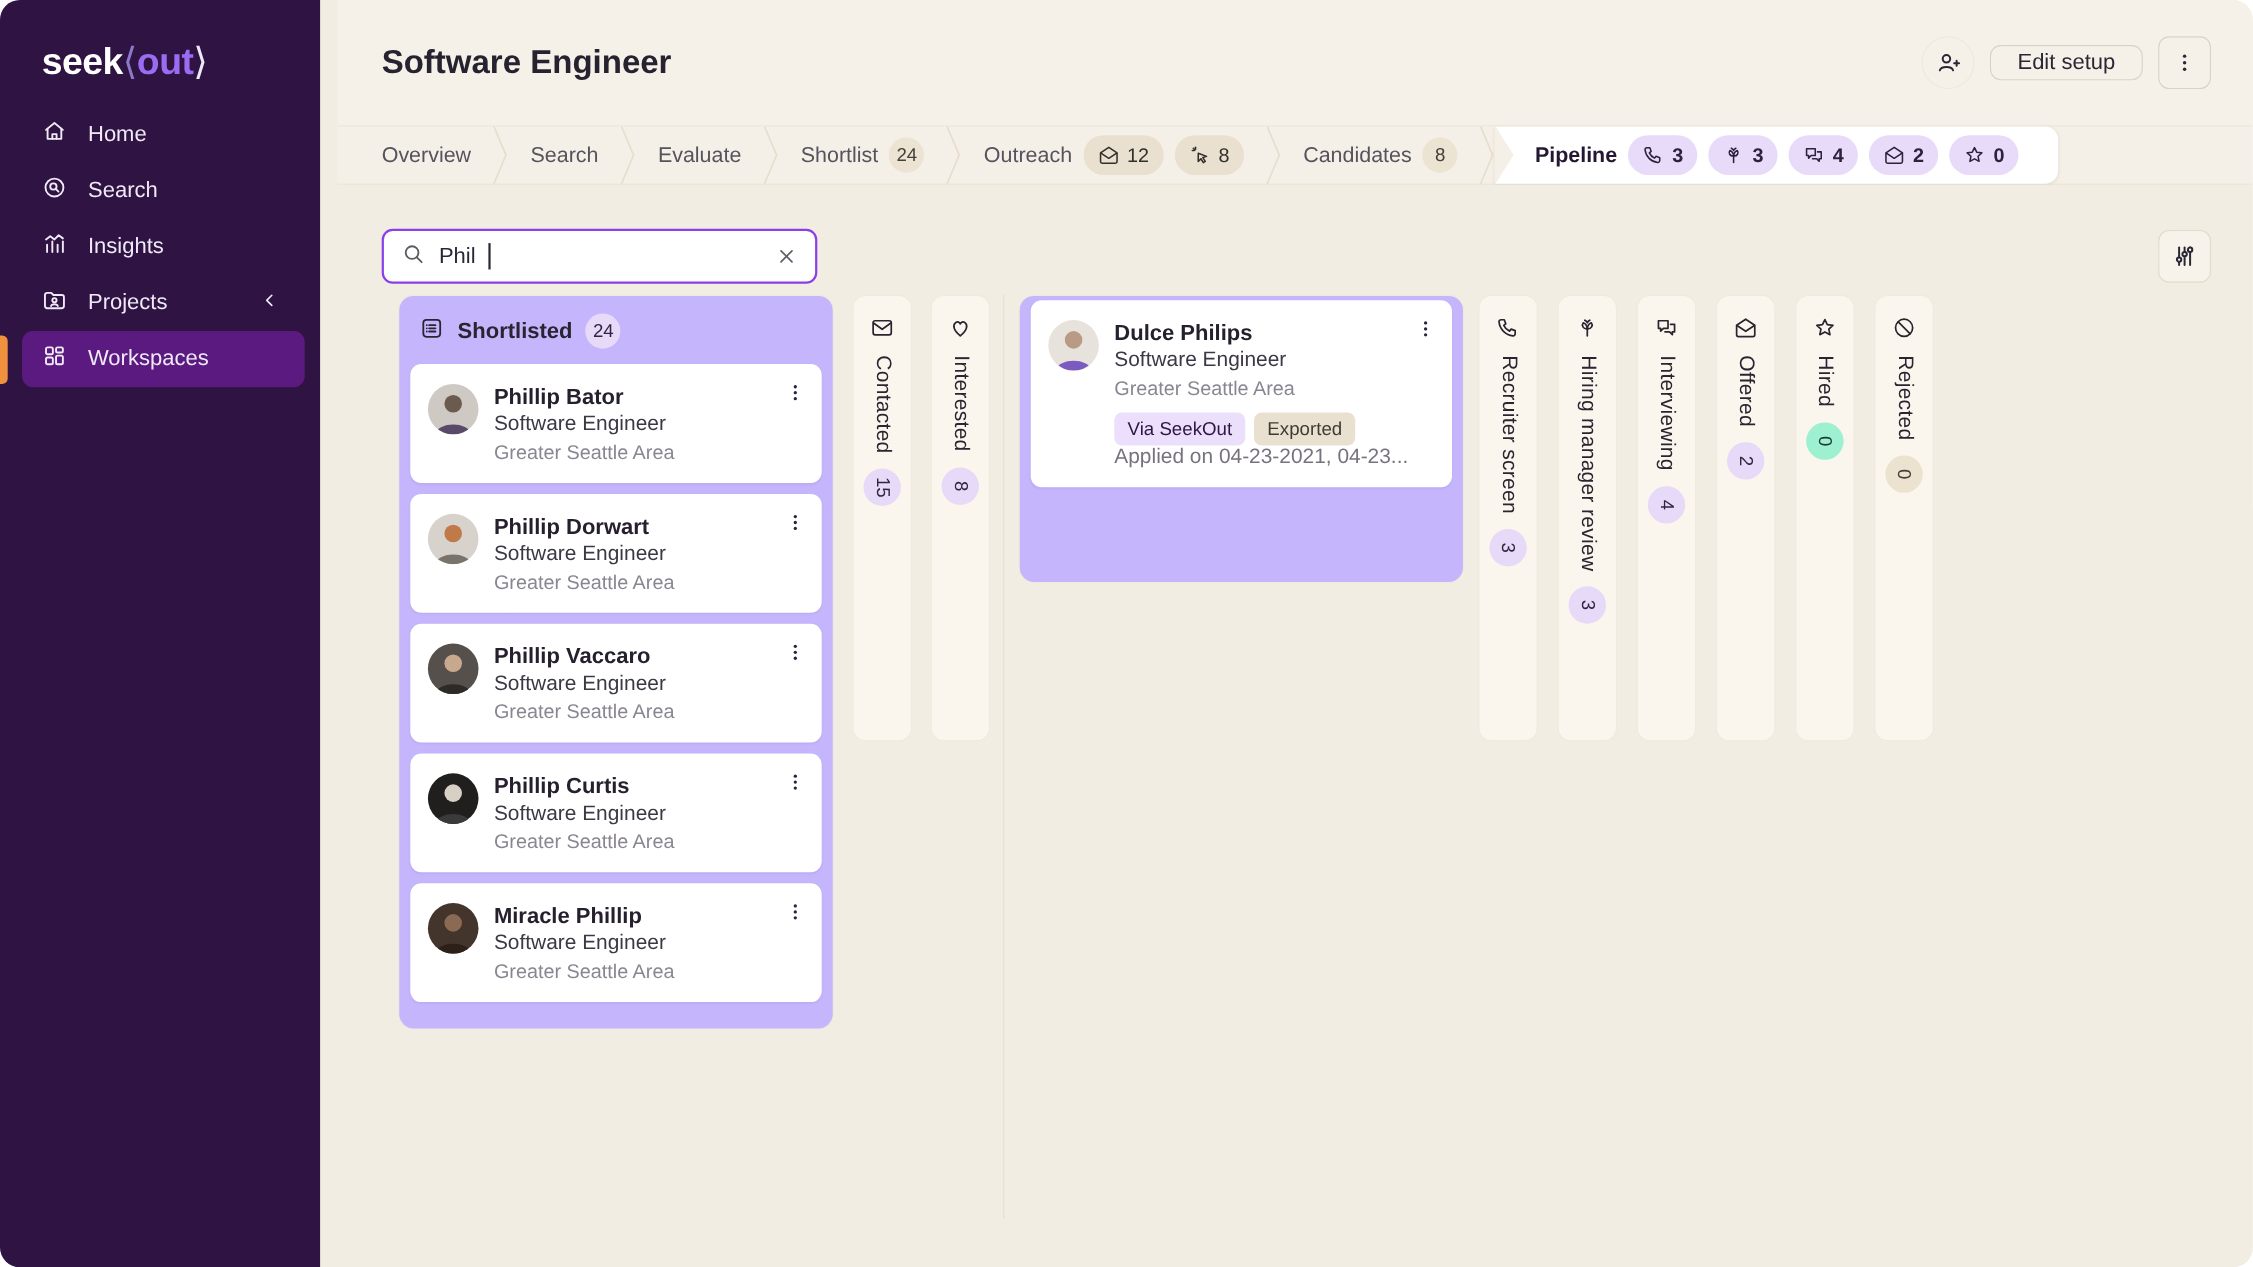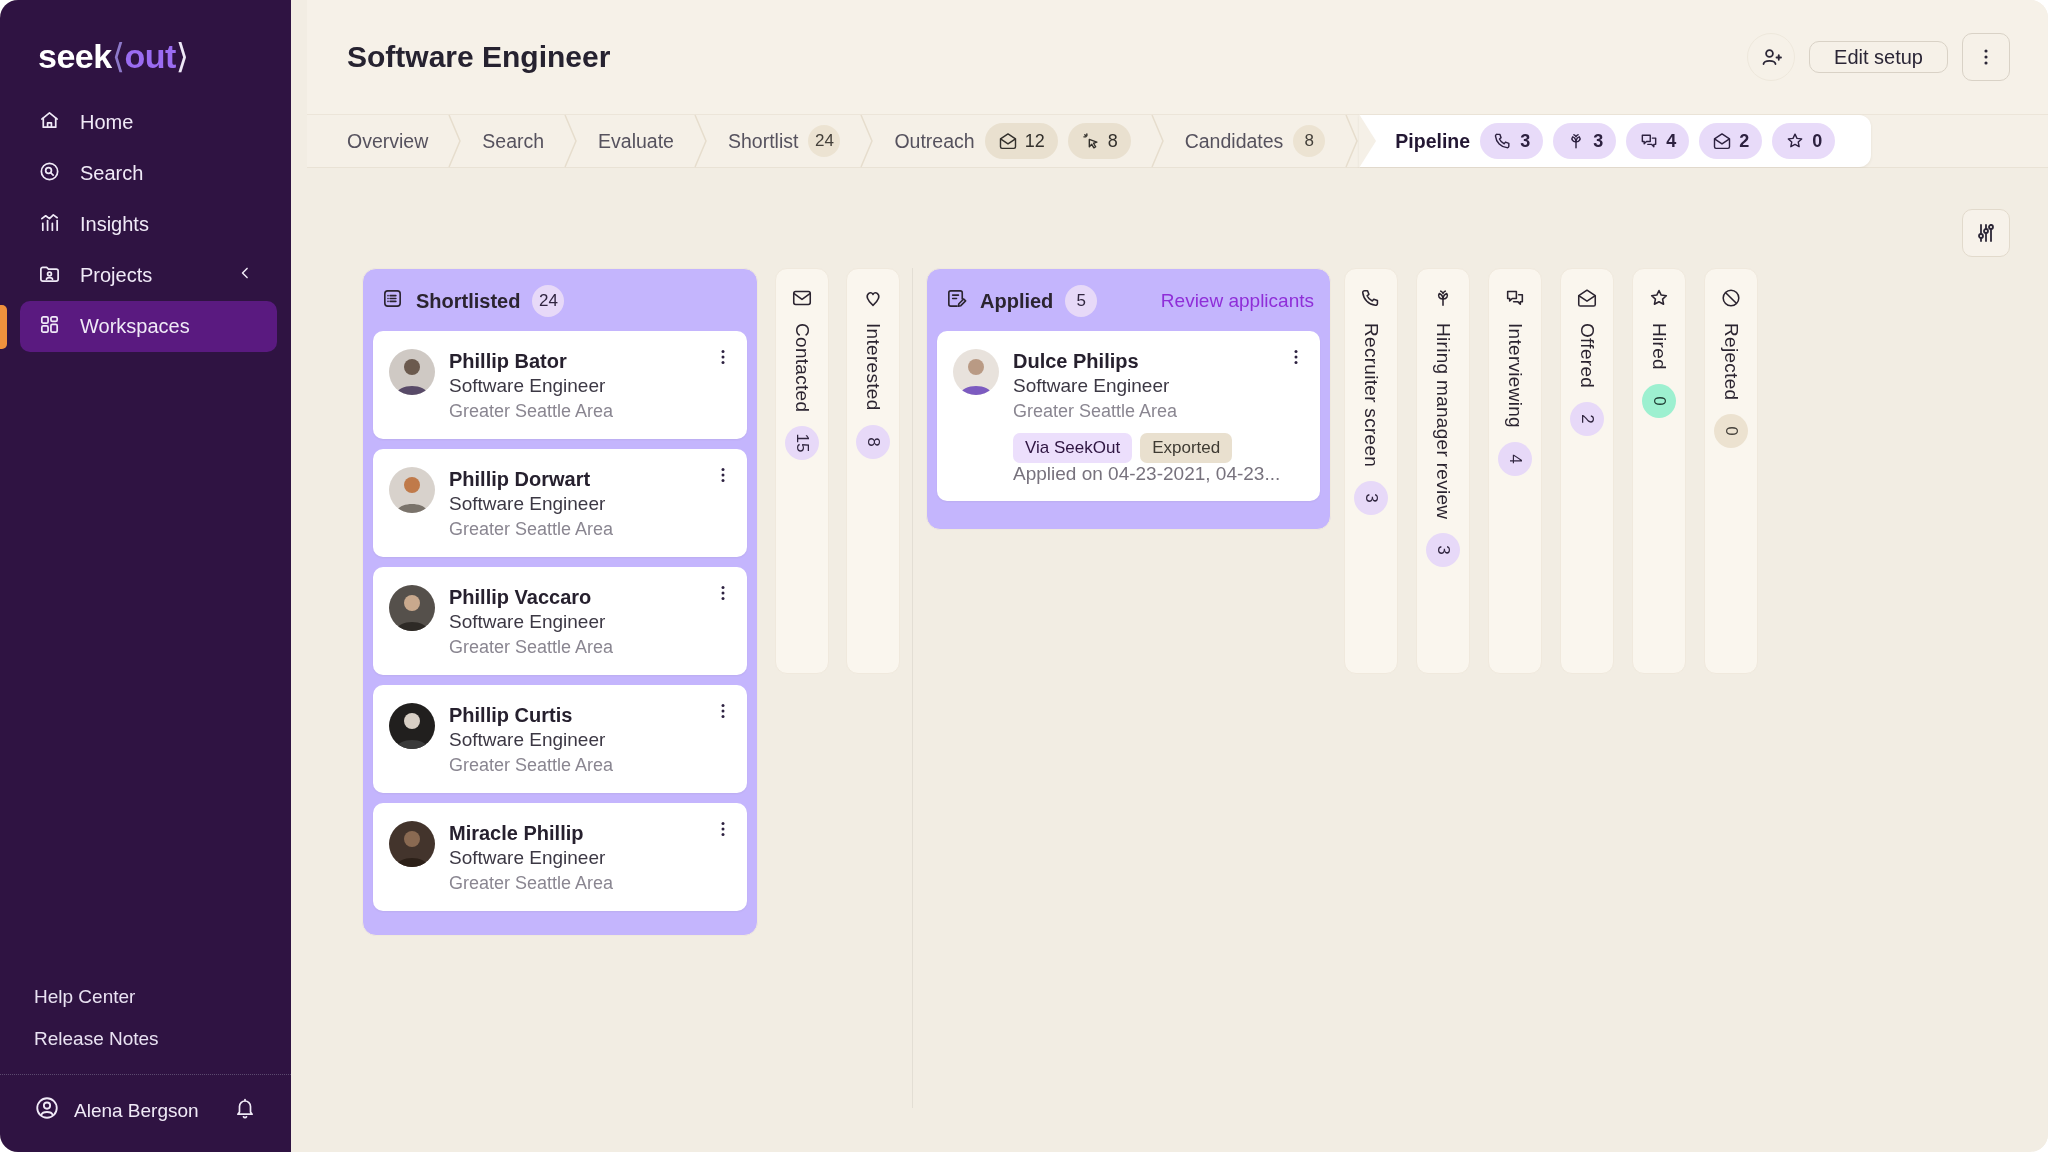--- a/index.html
+++ b/index.html
@@ -155,38 +155,20 @@
       <div class="nav-item selected">
         <span><svg width="23" height="23" viewBox="0 0 24 24" fill="none" stroke="currentColor" stroke-width="1.8" stroke-linejoin="round">
               <rect x="4" y="4" width="6.5" height="6.5" rx="1.5"></rect>
               <rect x="13.5" y="4" width="6.5" height="4.8" rx="1.5"></rect>
               <rect x="4" y="13.5" width="6.5" height="6.5" rx="1.5"></rect>
               <rect x="13.5" y="11.8" width="6.5" height="8.2" rx="1.5"></rect>
             </svg></span>
         <span>Workspaces</span>
       </div>
     </nav>
-    <div class="side-footer">
-      <div class="side-link">Help Center</div>
-      <div class="side-link">Release Notes</div>
-      <div class="side-divider"></div>
-      <div class="user-row">
-        <span><svg width="26" height="26" viewBox="0 0 24 24" fill="none" stroke="currentColor" stroke-width="1.7" stroke-linecap="round">
-              <circle cx="12" cy="12" r="9"></circle>
-              <circle cx="12" cy="9.8" r="2.9"></circle>
-              <path d="M6.8 18.2c1.2-3.4 9.2-3.4 10.4 0"></path>
-            </svg></span>
-        <span>Alena Bergson</span>
-        <span class="bell"><svg width="24" height="24" viewBox="0 0 24 24" fill="none" stroke="currentColor" stroke-width="1.7" stroke-linecap="round" stroke-linejoin="round">
-              <path d="M6.5 16v-5.5a5.5 5.5 0 0 1 11 0V16l1.6 2.2H4.9z"></path>
-              <path d="M10.5 20.8a1.8 1.8 0 0 0 3 0"></path>
-              <path d="M12 4.5V3.6"></path>
-            </svg></span>
-      </div>
-    </div>
   </aside>
 
   <div class="main">
 
     <div class="header">
       <div class="page-title">Software Engineer</div>
       <div class="header-actions">
         <div class="icon-circle-btn">
             <svg width="24" height="24" viewBox="0 0 24 24" fill="none" stroke="currentColor" stroke-width="1.8" stroke-linecap="round">
               <circle cx="10.5" cy="8.5" r="3.4"></circle>
@@ -296,20 +278,34 @@
             <svg width="20" height="20" viewBox="0 0 24 24" fill="none" stroke="currentColor" stroke-width="1.7" stroke-linejoin="round">
               <path d="M12 3.8l2.4 5 5.6.7-4.1 3.8 1.1 5.5-5-2.7-5 2.7 1.1-5.5L4 9.5l5.6-.7z"></path>
             </svg>
             <span>0</span>
           </span>
       </div>
     </div>
 
     <div class="content">
 
+      <div class="search-box">
+        <span><svg width="22" height="22" viewBox="0 0 24 24" fill="none" stroke="#5f5b66" stroke-width="1.8" stroke-linecap="round">
+              <circle cx="10.5" cy="10.5" r="6.3"></circle>
+              <path d="M15.2 15.2 20 20"></path>
+            </svg></span>
+        <span class="sval">Phil</span>
+        <span class="caret"></span>
+        <span class="clear-x">
+            <svg width="20" height="20" viewBox="0 0 24 24" fill="none" stroke="currentColor" stroke-width="1.8" stroke-linecap="round">
+              <path d="M6 6 18 18"></path>
+              <path d="M18 6 6 18"></path>
+            </svg>
+          </span>
+      </div>
       <div class="filter-btn">
           <svg width="24" height="24" viewBox="0 0 24 24" fill="none" stroke="currentColor" stroke-width="1.8" stroke-linecap="round">
             <path d="M7 4v16"></path>
             <path d="M12 4v16"></path>
             <path d="M17 4v16"></path>
             <circle cx="7" cy="15" r="2" fill="#f7f2ea"></circle>
             <circle cx="12" cy="10" r="2" fill="#f7f2ea"></circle>
             <circle cx="17" cy="6" r="2" fill="#f7f2ea"></circle>
           </svg>
         </div>
@@ -435,31 +431,20 @@
           <svg width="22" height="22" viewBox="0 0 24 24" fill="none" stroke="currentColor" stroke-width="1.7" stroke-linecap="round" stroke-linejoin="round">
               <path d="M12 20C5.5 14.5 4 9.6 7.4 6.9c2-1.5 4-.3 4.6 1.3.6-1.6 2.6-2.8 4.6-1.3C20 9.6 18.5 14.5 12 20z"></path>
             </svg>
           <span class="vlabel">Interested</span>
           <span class="vbadge">
               <span>8</span>
             </span>
         </div>
 
         <div class="kcol col-applied">
-          <div class="kcol-header">
-            <span><svg width="23" height="23" viewBox="0 0 24 24" fill="none" stroke="currentColor" stroke-width="1.7" stroke-linecap="round" stroke-linejoin="round">
-                  <path d="M18 12.5V6a2 2 0 0 0-2-2H6a2 2 0 0 0-2 2v12a2 2 0 0 0 2 2h6.5"></path>
-                  <path d="M8 8.5h6"></path>
-                  <path d="M8 12h4"></path>
-                  <path d="M14.5 17.5l5-5 2 2-5 5-2.6.6z"></path>
-                </svg></span>
-            <span>Applied</span>
-            <span class="count-badge">5</span>
-            <span class="link-action">Review applicants</span>
-          </div>
           <div class="cards">
             <div class="card">
               <span class="avatar av6">
                   <svg width="46" height="46" viewBox="0 0 46 46">
                     <circle class="head" cx="23" cy="18" r="8"></circle>
                     <path class="body" d="M7 46c1.5-12 30.5-12 32 0z"></path>
                   </svg>
                 </span>
               <span class="card-info">
                 <span class="card-name">Dulce Philips</span><br>

